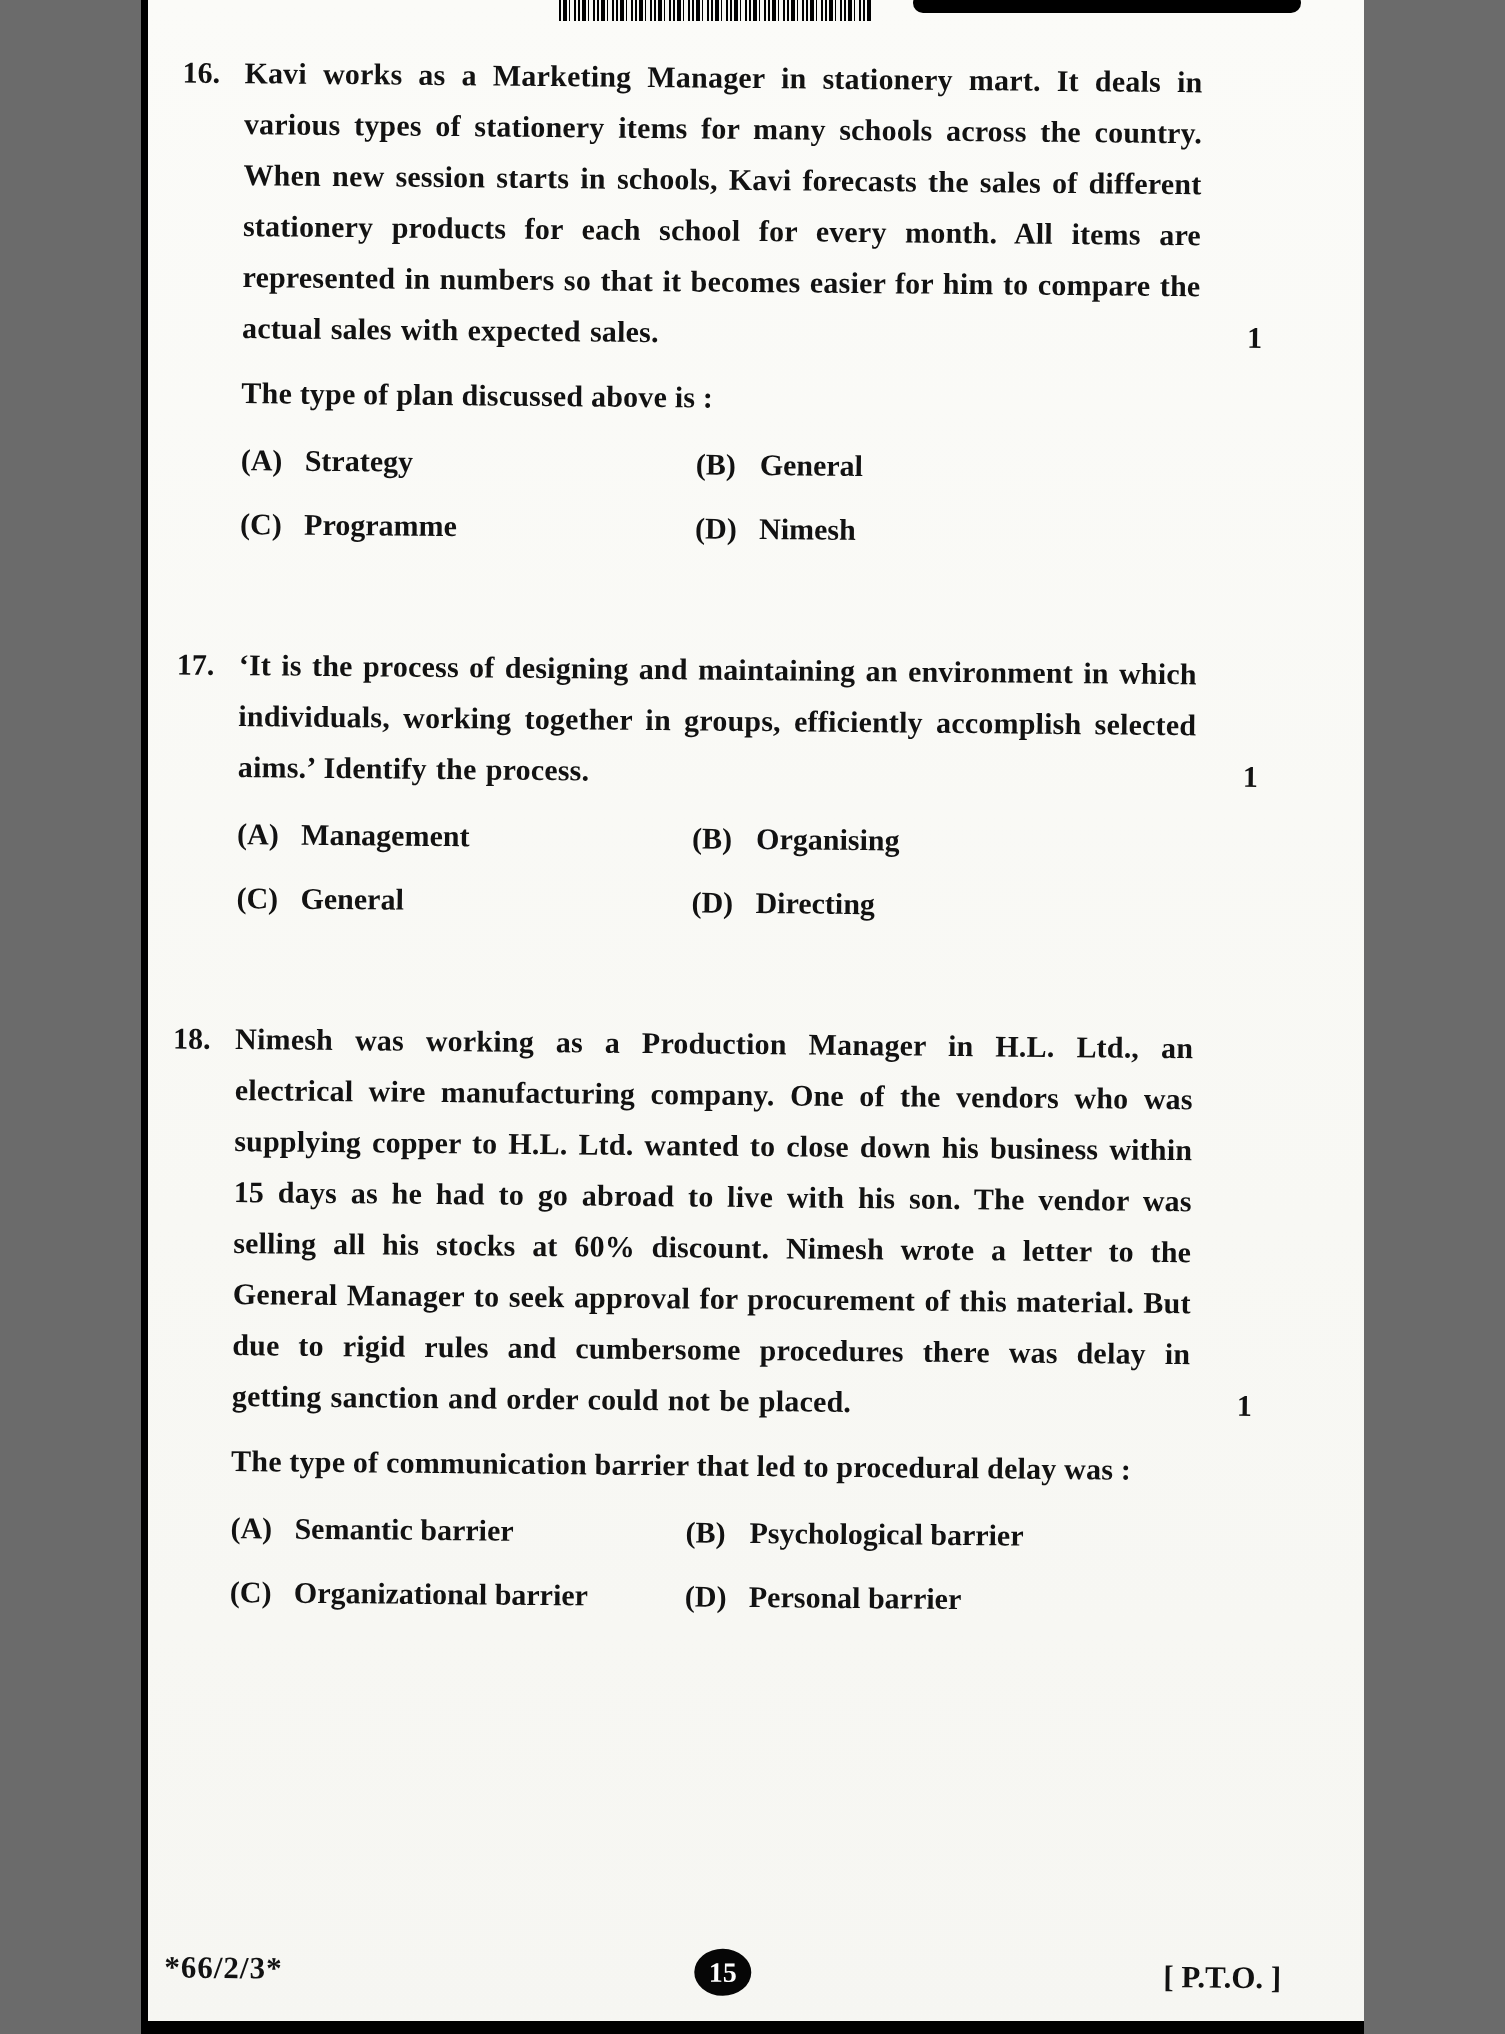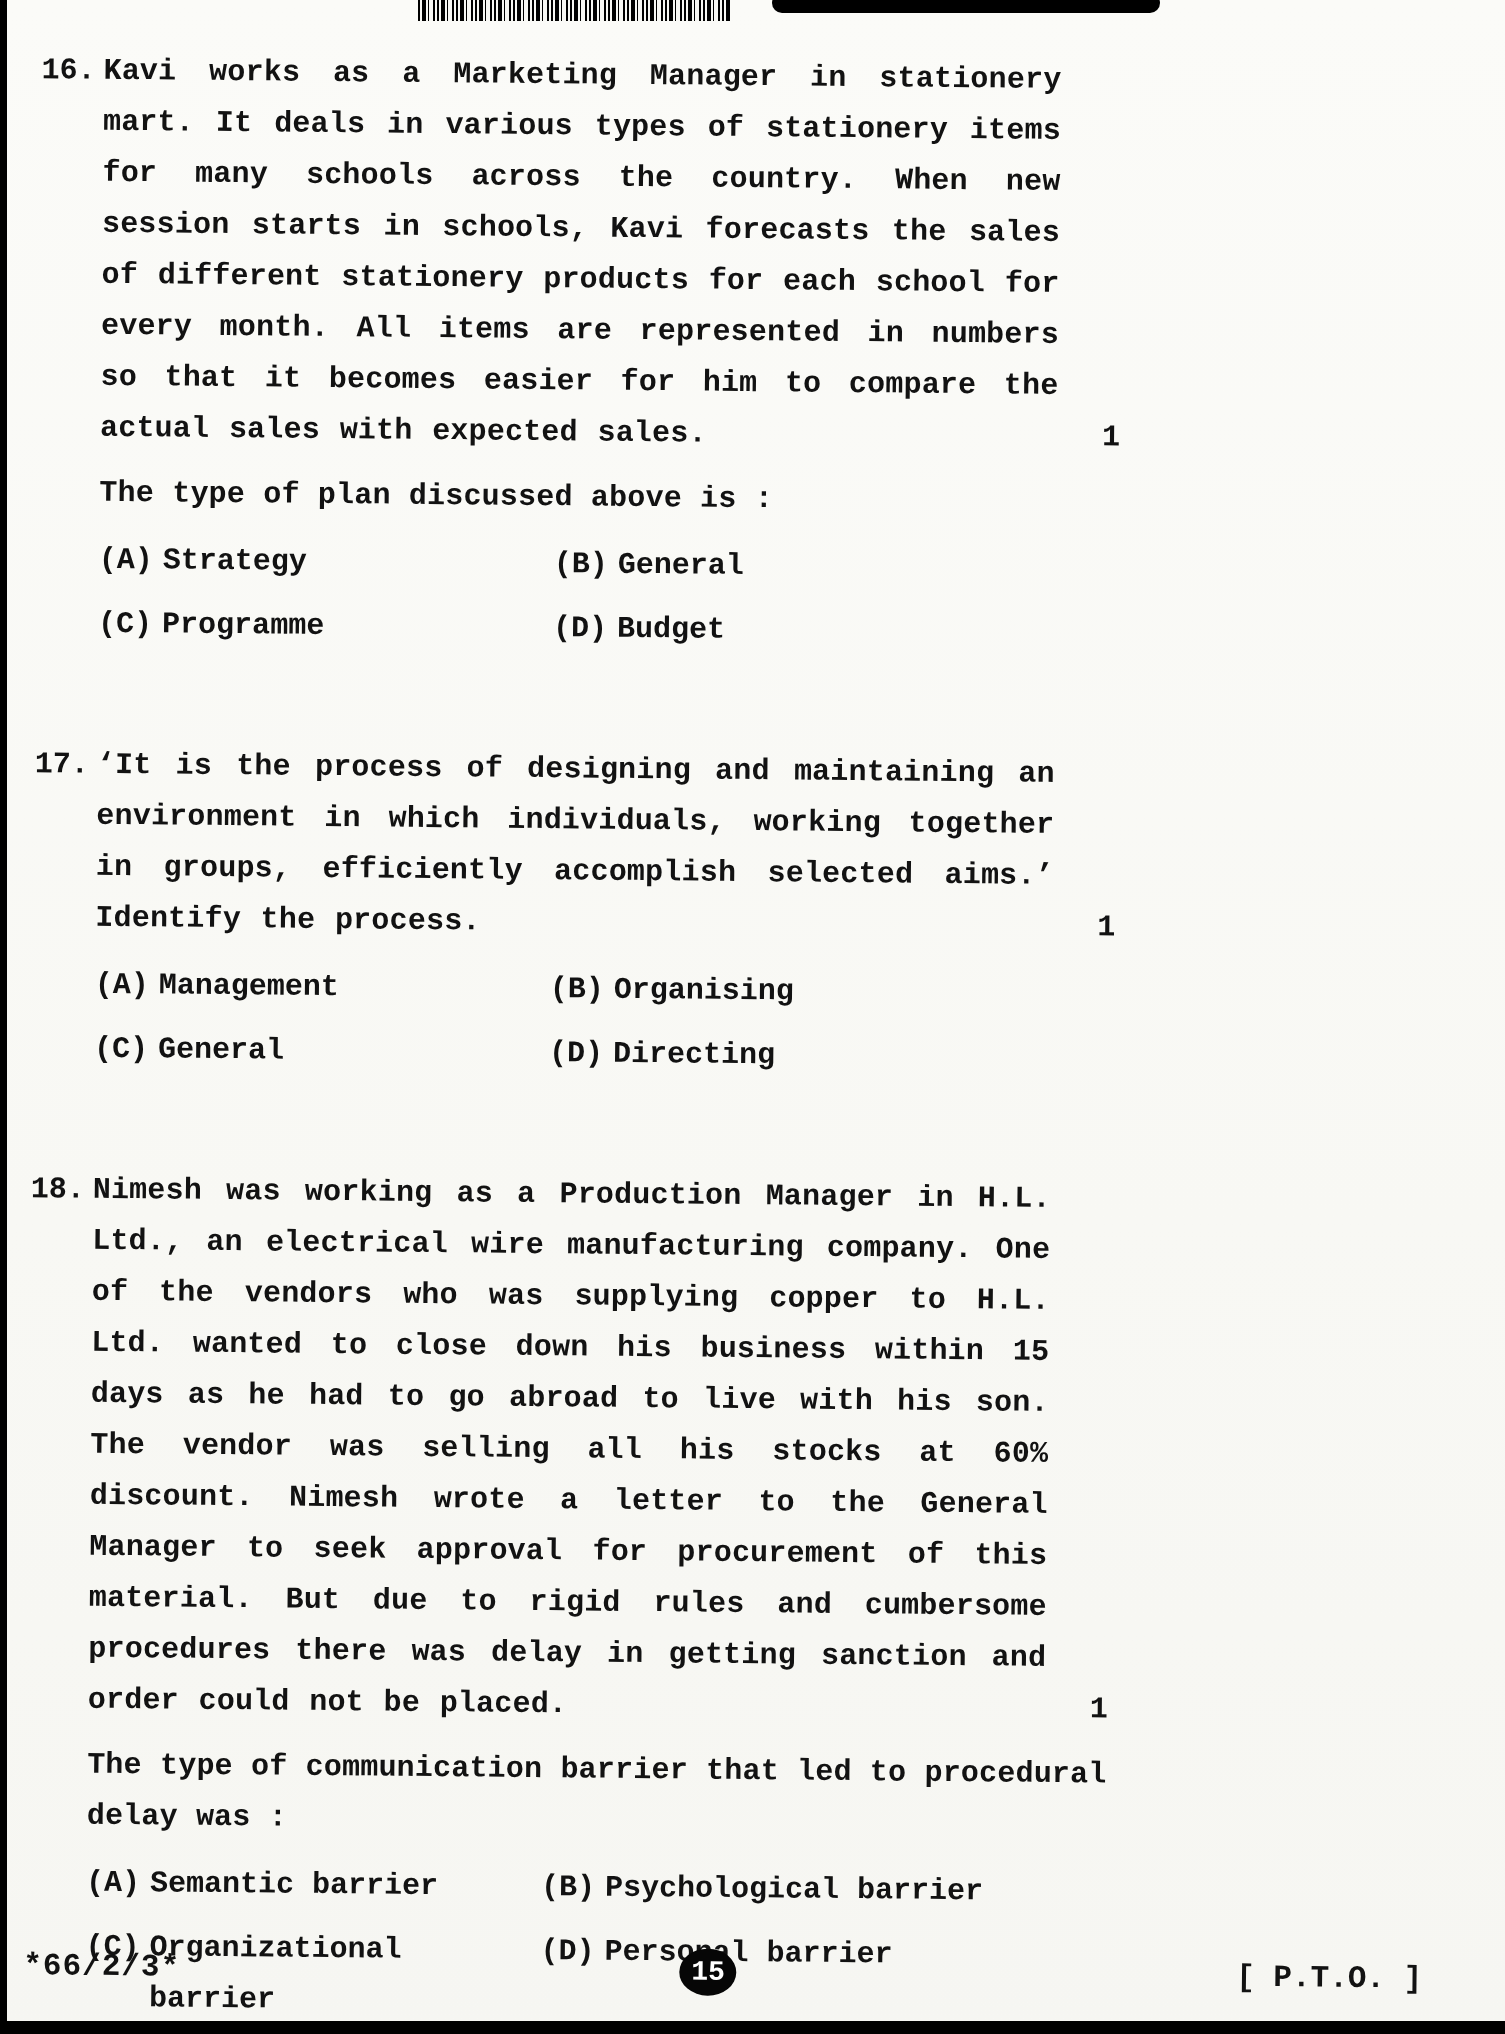--- a/index.html
+++ b/index.html
@@ -1,23 +1,23 @@
 <!DOCTYPE html>
 <html><head>
 <meta charset="utf-8">
 <style>
   * { margin:0; padding:0; box-sizing:border-box; }
   html,body { background:#6b6b6b; }
   .page {
-    width:1505px; height:2034px;
+    width:1223px; height:2034px;
     position:relative;
     margin:0 auto;
     background:linear-gradient(180deg,#fbfbf8 0%, #f8f8f4 60%, #f6f6f2 100%);
     overflow:hidden;
-    font-family:Liberation Mono, monospace;
+    font-family:Liberation Serif, serif;
     color:#121212;
   }
   
   .edge-left   { position:absolute; top:0; left:0; width:7px; height:100%; background:#000; }
   .edge-bottom { position:absolute; bottom:0; left:0; width:100%; height:13px; background:#000; }
   .corner-bar  { position:absolute; top:-7px; left:772px; width:388px; height:20px; background:#000; border-radius:10px; }
   .barcode {
     position:absolute; top:0; left:418px; width:312px; height:21px;
     background:repeating-linear-gradient(90deg,
       #000 0 2px,  #f8f8f4 2px 4px,
@@ -93,21 +93,21 @@
         <div class="option">
           <span class="opt-letter">(B)</span>
           <span class="opt-text">General</span>
         </div>
         <div class="option">
           <span class="opt-letter">(C)</span>
           <span class="opt-text">Programme</span>
         </div>
         <div class="option">
           <span class="opt-letter">(D)</span>
-          <span class="opt-text">Budget</span>
+          <span class="opt-text">Nimesh</span>
         </div>
       </div>
     </section>
 
     <section class="question">
       <div class="qrow">
         <div class="qnum">17.</div>
         <div class="qbody">‘It is the process of designing and maintaining an environment in which individuals, working together in groups, efficiently accomplish selected aims.’ Identify the process.</div>
         <div class="marks">1</div>
       </div>

